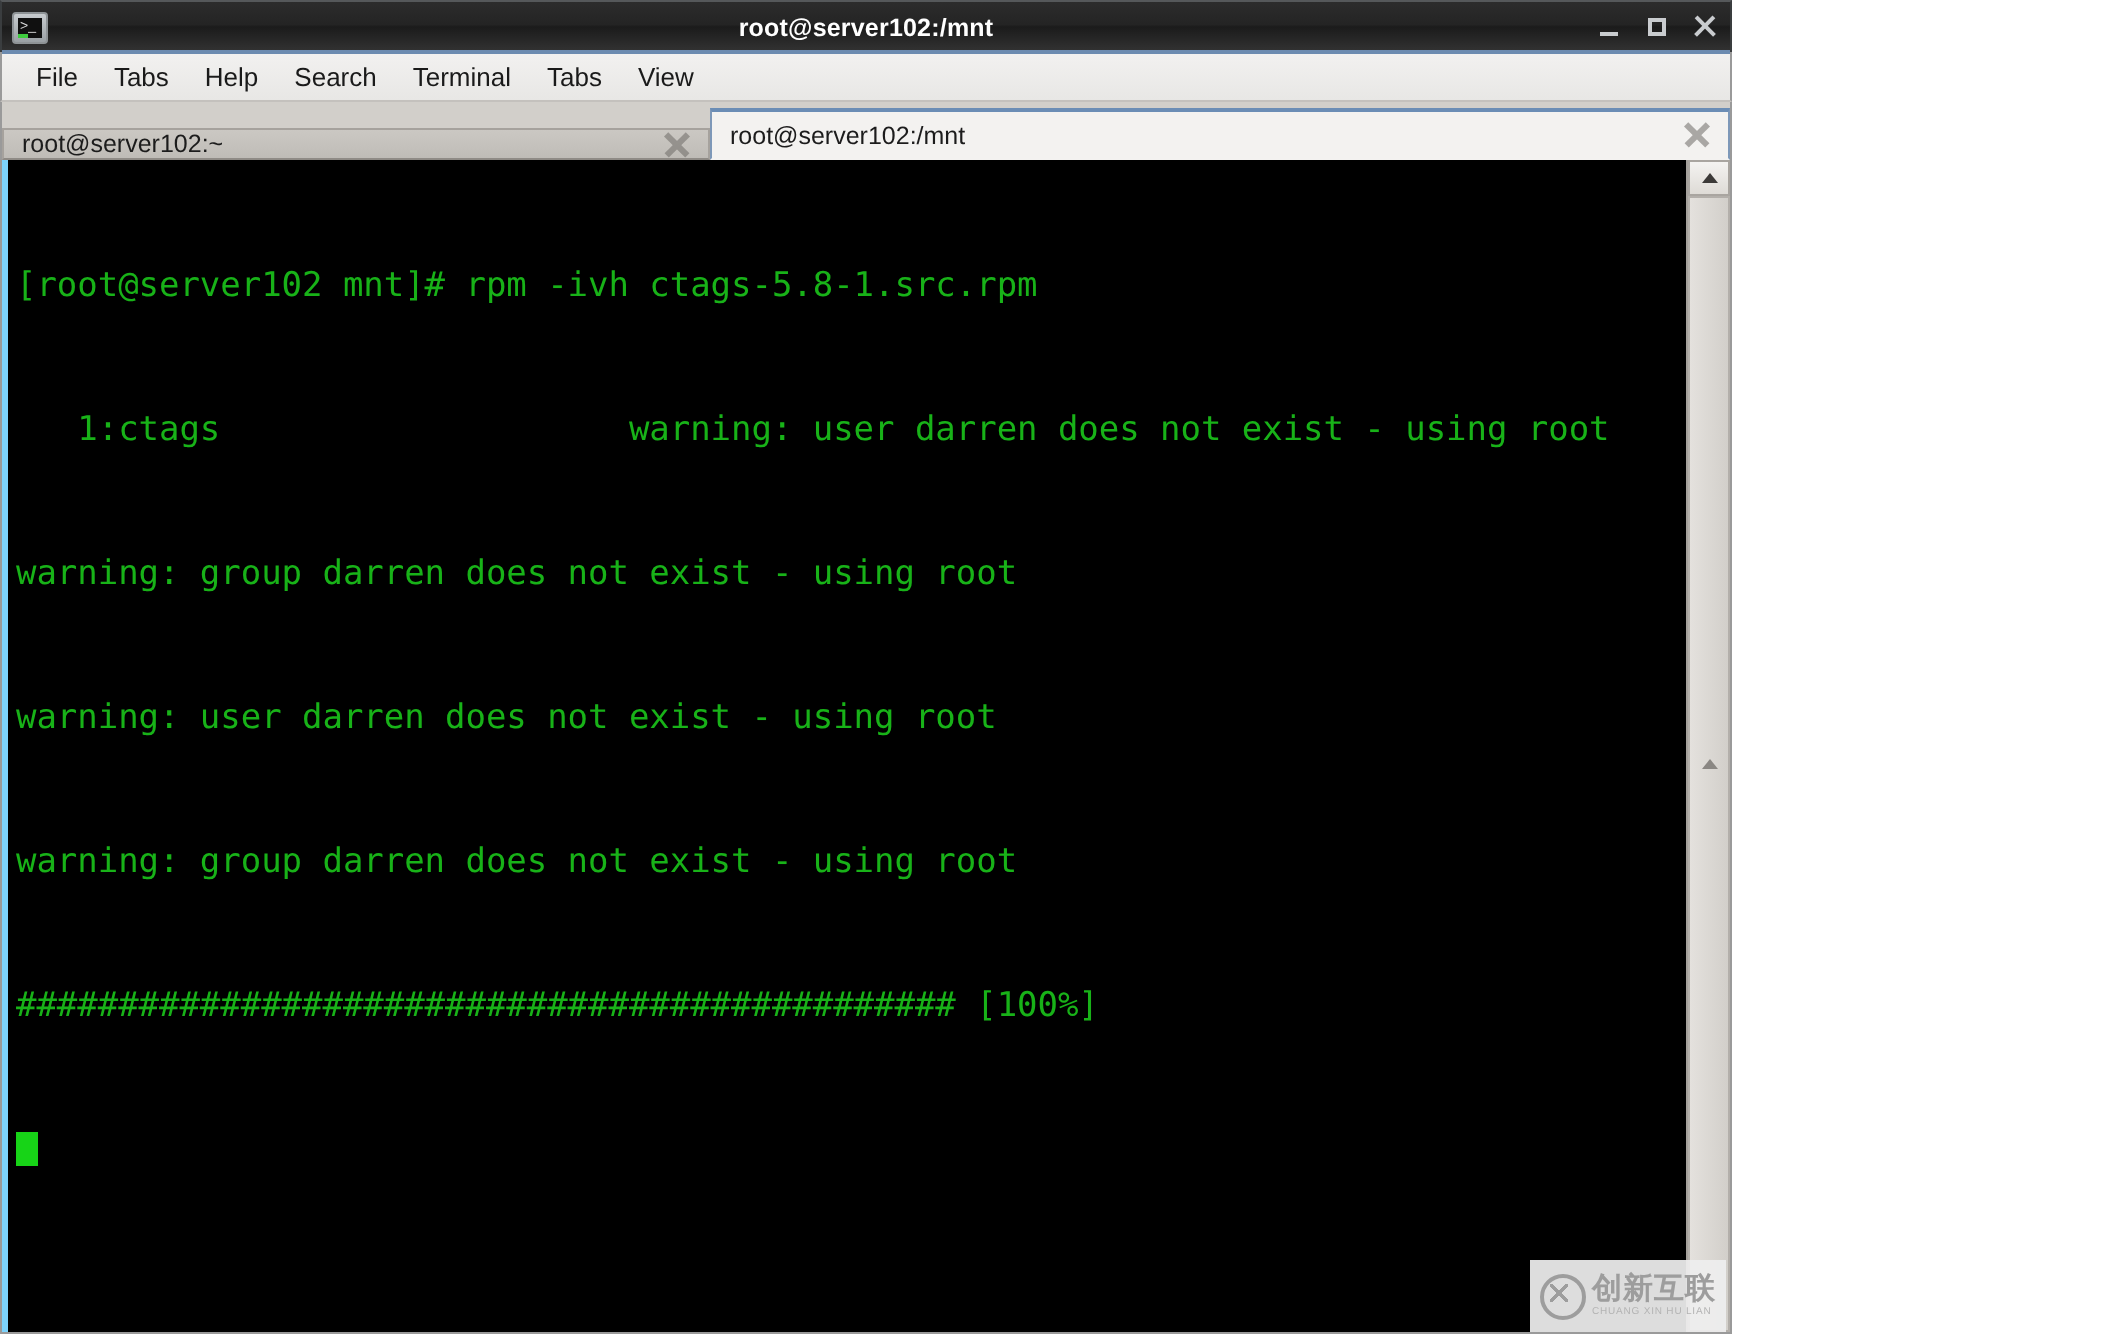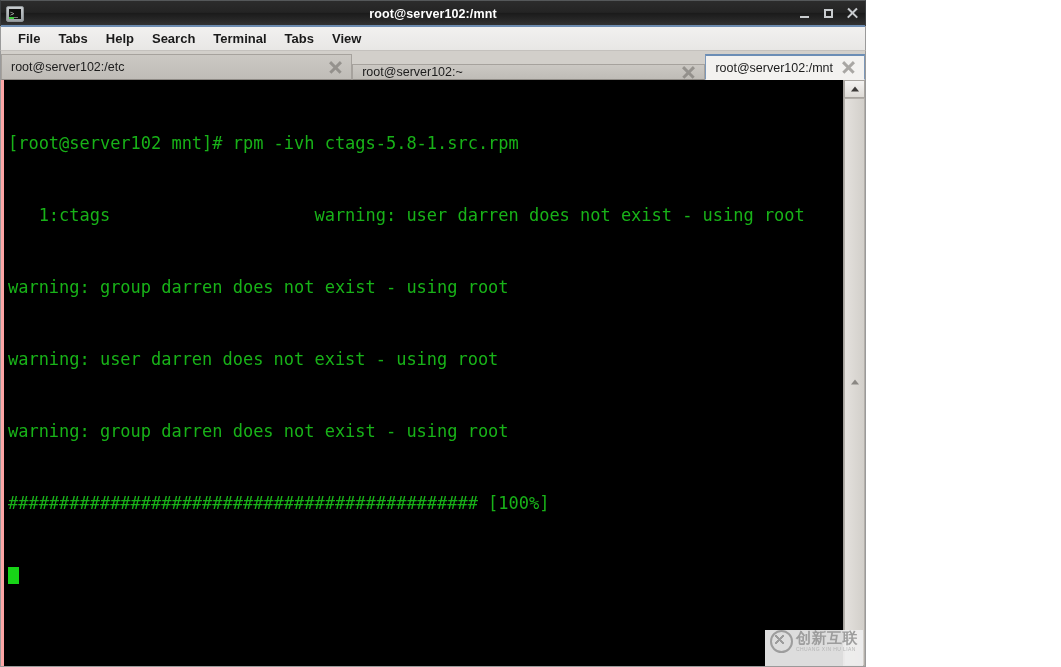--- a/index.html
+++ b/index.html
@@ -128,21 +128,20 @@
     height: 25px;
     flex: 0 0 25px;
     background: linear-gradient(to bottom, #f2f1f0, #e8e7e5);
     border-left: 1px solid #9a9a9a;
     border-right: 1px solid #9a9a9a;
     border-bottom: 1px solid #c4c1bd;
     box-sizing: border-box;
     display: flex;
     align-items: center;
     padding-left: 8px;
-    font-weight: bold;
   }
   .menu-item {
     font-size: 13px;
     color: #1a1a1a;
     padding: 2px 9px;
     cursor: default;
     white-space: nowrap;
   }
 
   
@@ -203,21 +202,21 @@
   .tab-close::before { transform: rotate(45deg); }
   .tab-close::after  { transform: rotate(-45deg); }
   #tab0 { width: 352px; }
   #tab1 { width: 354px; margin-top: 10px; }
   #tab2 { flex: 1 1 auto; }
 
   
   #term-wrap {
     flex: 1 1 auto;
     display: flex;
-    background: #fca5a5;
+    background: #7dd3fc;
     border-left: 1px solid #9a9a9a;
     border-right: 1px solid #9a9a9a;
     border-bottom: 1px solid #9a9a9a;
     box-sizing: border-box;
     padding: 0 0 0 3px;
     position: relative;
     overflow: hidden;
   }
   #terminal {
     flex: 1 1 auto;
@@ -297,20 +296,21 @@
 
   
   #watermark {
     position: absolute;
     right: 2px;
     bottom: 0px;
     width: 98px;
     height: 36px;
     background: rgba(238,238,238,0.93);
     display: flex;
+    align-items: center;
     justify-content: center;
     gap: 3px;
     pointer-events: none;
     z-index: 5;
   }
   #wm-logo {
     width: 19px; height: 19px;
     border-radius: 50%;
     border: 2px solid #9d9d9d;
     position: relative;
@@ -360,24 +360,20 @@
     <div class="menu-item">File</div>
     <div class="menu-item">Tabs</div>
     <div class="menu-item">Help</div>
     <div class="menu-item">Search</div>
     <div class="menu-item">Terminal</div>
     <div class="menu-item">Tabs</div>
     <div class="menu-item">View</div>
   </div>
 
   <div id="tabbar">
-    <div class="tab inactive" id="tab0">
-      <span class="tab-label">root@server102:/etc</span>
-      <span class="tab-close"></span>
-    </div>
     <div class="tab inactive" id="tab1">
       <span class="tab-label">root@server102:~</span>
       <span class="tab-close"></span>
     </div>
     <div class="tab active" id="tab2">
       <span class="tab-label">root@server102:/mnt</span>
       <span class="tab-close"></span>
     </div>
   </div>
 

